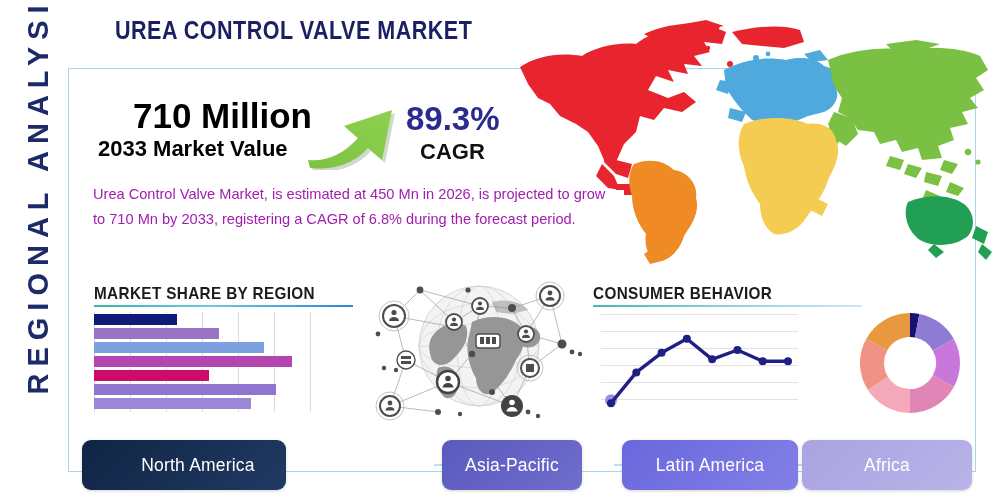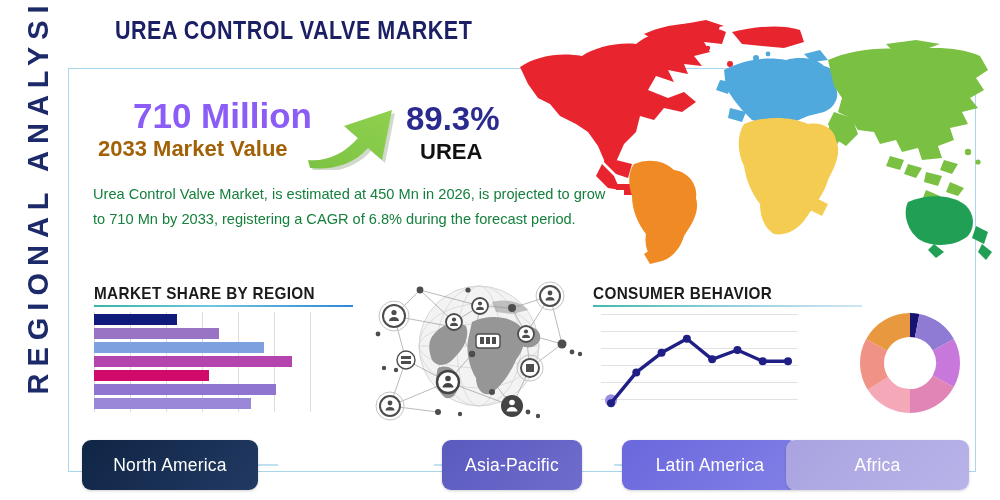--- a/index.html
+++ b/index.html
@@ -31,41 +31,41 @@
 
   
   .content-box{
     position:absolute;left:68px;top:68px;width:908px;height:404px;
     border:1.4px solid #a9d6ec;box-sizing:border-box;background:transparent;
   }
 
   
   .kpi-value{
     position:absolute;left:133px;top:96px;
-    font-size:35px;font-weight:700;color:#8b5cf6;
+    font-size:35px;font-weight:700;color:#000000;
     letter-spacing:0px;white-space:nowrap;
   }
   .kpi-caption{
     position:absolute;left:98px;top:136px;
-    font-size:22px;font-weight:700;color:#a16207;white-space:nowrap;
+    font-size:22px;font-weight:700;color:#000000;white-space:nowrap;
   }
   .cagr-value{
     position:absolute;left:406px;top:100px;
     font-size:33px;font-weight:700;color:#2b2b8f;white-space:nowrap;
   }
   .cagr-caption{
     position:absolute;left:420px;top:139px;
     font-size:22px;font-weight:700;color:#111111;white-space:nowrap;
   }
   .arrow-wrap{position:absolute;left:305px;top:85px;width:105px;height:85px;}
 
   
   .blurb{
     position:absolute;left:93px;top:182px;width:520px;
-    font-size:14.6px;line-height:25px;color:#15803d;
+    font-size:14.6px;line-height:25px;color:#a21caf;
   }
 
   
   .world-map{position:absolute;left:498px;top:12px;width:500px;height:258px;}
 
   
   .sec-head{
     position:absolute;font-size:17px;font-weight:700;color:#1b1b1b;
     letter-spacing:0.4px;white-space:nowrap;
     transform:scaleX(0.9);transform-origin:left center;
@@ -122,21 +122,21 @@
         </linearGradient>
       </defs>
       <g transform="translate(3,3)">
         <path d="M0 72 C18 74 36 66 50 50 L36 38 L84 22 L74 72 L60 60 C44 78 22 82 2 80 Z" fill="#9aa88f" opacity="0.45" transform="translate(3,3)"></path>
         <path d="M0 72 C18 74 36 66 50 50 L36 38 L84 22 L74 72 L60 60 C44 78 22 82 2 80 Z" fill="url(#agrad)"></path>
       </g>
     </svg>
   </div>
 
   <div class="cagr-value">89.3%</div>
-  <div class="cagr-caption">UREA</div>
+  <div class="cagr-caption">CAGR</div>
 
   <div class="blurb">Urea Control Valve Market, is estimated at 450 Mn in 2026, is projected to grow to 710 Mn by 2033, registering a CAGR of 6.8% during the forecast period.</div>
 
   <div class="world-map">
     <svg viewBox="0 0 500 258" width="500" height="258">
 
       <g fill="#e8252e">
         <path d="M22 55 C38 44 62 40 84 44 C96 36 118 30 138 32 C150 22 170 16 186 20
                  C200 14 216 14 228 20 L224 32 L206 30 L212 40 L196 44 L204 54 L186 52
                  L190 62 L170 58 L176 70 L158 64 L150 78 L170 86 L186 80 L198 90 L184 100
@@ -394,19 +394,19 @@
         <path d="M10.783603724899237 79.79133974894981 A50 50 0 0 1 9.184665997806832 28.912316294914213 L30.21602631885955 40.47440447335539 A26 26 0 0 0 31.047473936947604 66.9314966694539 Z" fill="#f09285"></path>
         <path d="M9.184665997806832 28.912316294914213 A50 50 0 0 1 53.000000000000036 3 L53.00000000000002 27 A26 26 0 0 0 30.21602631885955 40.47440447335539 Z" fill="#e8993f"></path>
       </svg>
   </div>
 
   <div class="regions">
     <div class="region-conn" style="left:172px;width:24px;"></div>
     <div class="region-conn" style="left:352px;width:24px;"></div>
     <div class="region-conn" style="left:532px;width:24px;"></div>
     <div class="region-conn" style="left:712px;width:24px;"></div>
-    <div class="region-btn" style="left: 0px; width: 176px; background: linear-gradient(135deg, rgb(15, 37, 69) 0%, rgb(34, 58, 99) 100%);">North America</div>
+    <div class="region-btn" style="left: 0px; width: 176px; background: linear-gradient(135deg, rgb(15, 37, 69) 0%, rgb(34, 58, 99) 100%); padding-left: 28px;">North America</div>
     <div class="region-btn" style="left: 360px; width: 140px; background: linear-gradient(135deg, rgb(90, 89, 189) 0%, rgb(111, 109, 205) 100%);">Asia-Pacific</div>
     <div class="region-btn" style="left: 540px; width: 176px; background: linear-gradient(135deg, rgb(106, 103, 221) 0%, rgb(130, 128, 230) 100%);">Latin America</div>
-    <div class="region-btn" style="left: 704px; width: 183px; background: linear-gradient(135deg, rgb(169, 164, 224) 0%, rgb(184, 179, 232) 100%);">Africa</div>
+    <div class="region-btn" style="left: 720px; width: 170px; background: linear-gradient(135deg, rgb(169, 164, 224) 0%, rgb(184, 179, 232) 100%);">Africa</div>
   </div>
 
 </div>
 
 </body></html>

